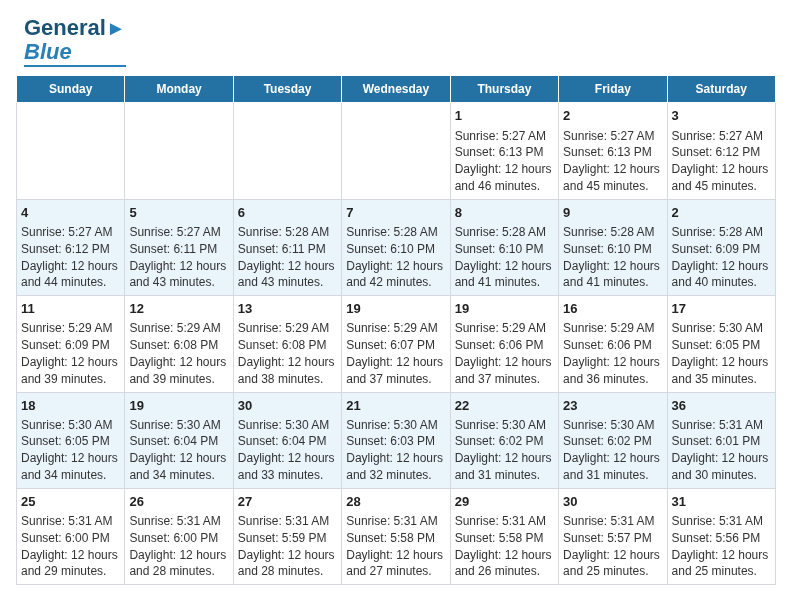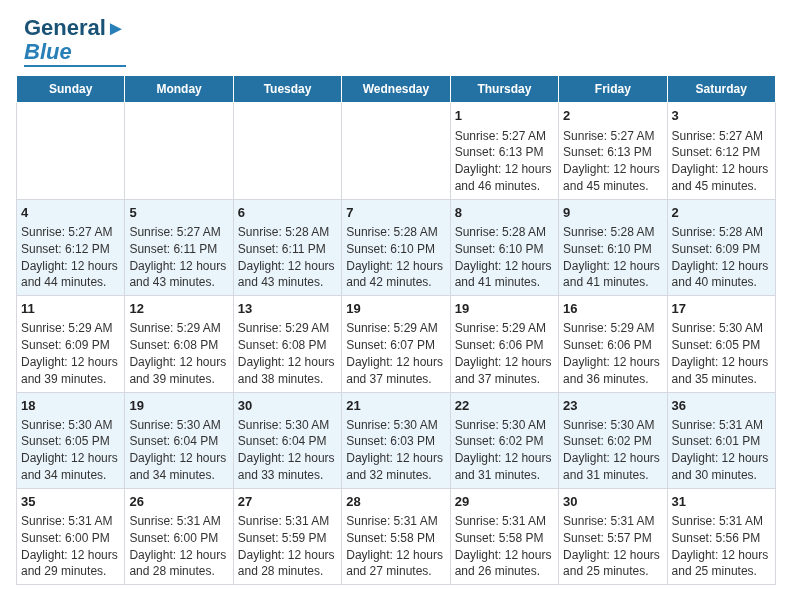--- a/index.html
+++ b/index.html
@@ -293,21 +293,21 @@
         <td>
           <span class="day-num">36</span>
           <div class="cell-content" style="white-space: pre-line;">Sunrise: 5:31 AM
 Sunset: 6:01 PM
 Daylight: 12 hours
 and 30 minutes.</div>
         </td>
       </tr>
       <tr>
         <td>
-          <span class="day-num">35</span>
+          <span class="day-num">25</span>
           <div class="cell-content" style="white-space: pre-line;">Sunrise: 5:31 AM
 Sunset: 6:00 PM
 Daylight: 12 hours
 and 29 minutes.</div>
         </td>
         <td>
           <span class="day-num">26</span>
           <div class="cell-content" style="white-space: pre-line;">Sunrise: 5:31 AM
 Sunset: 6:00 PM
 Daylight: 12 hours

